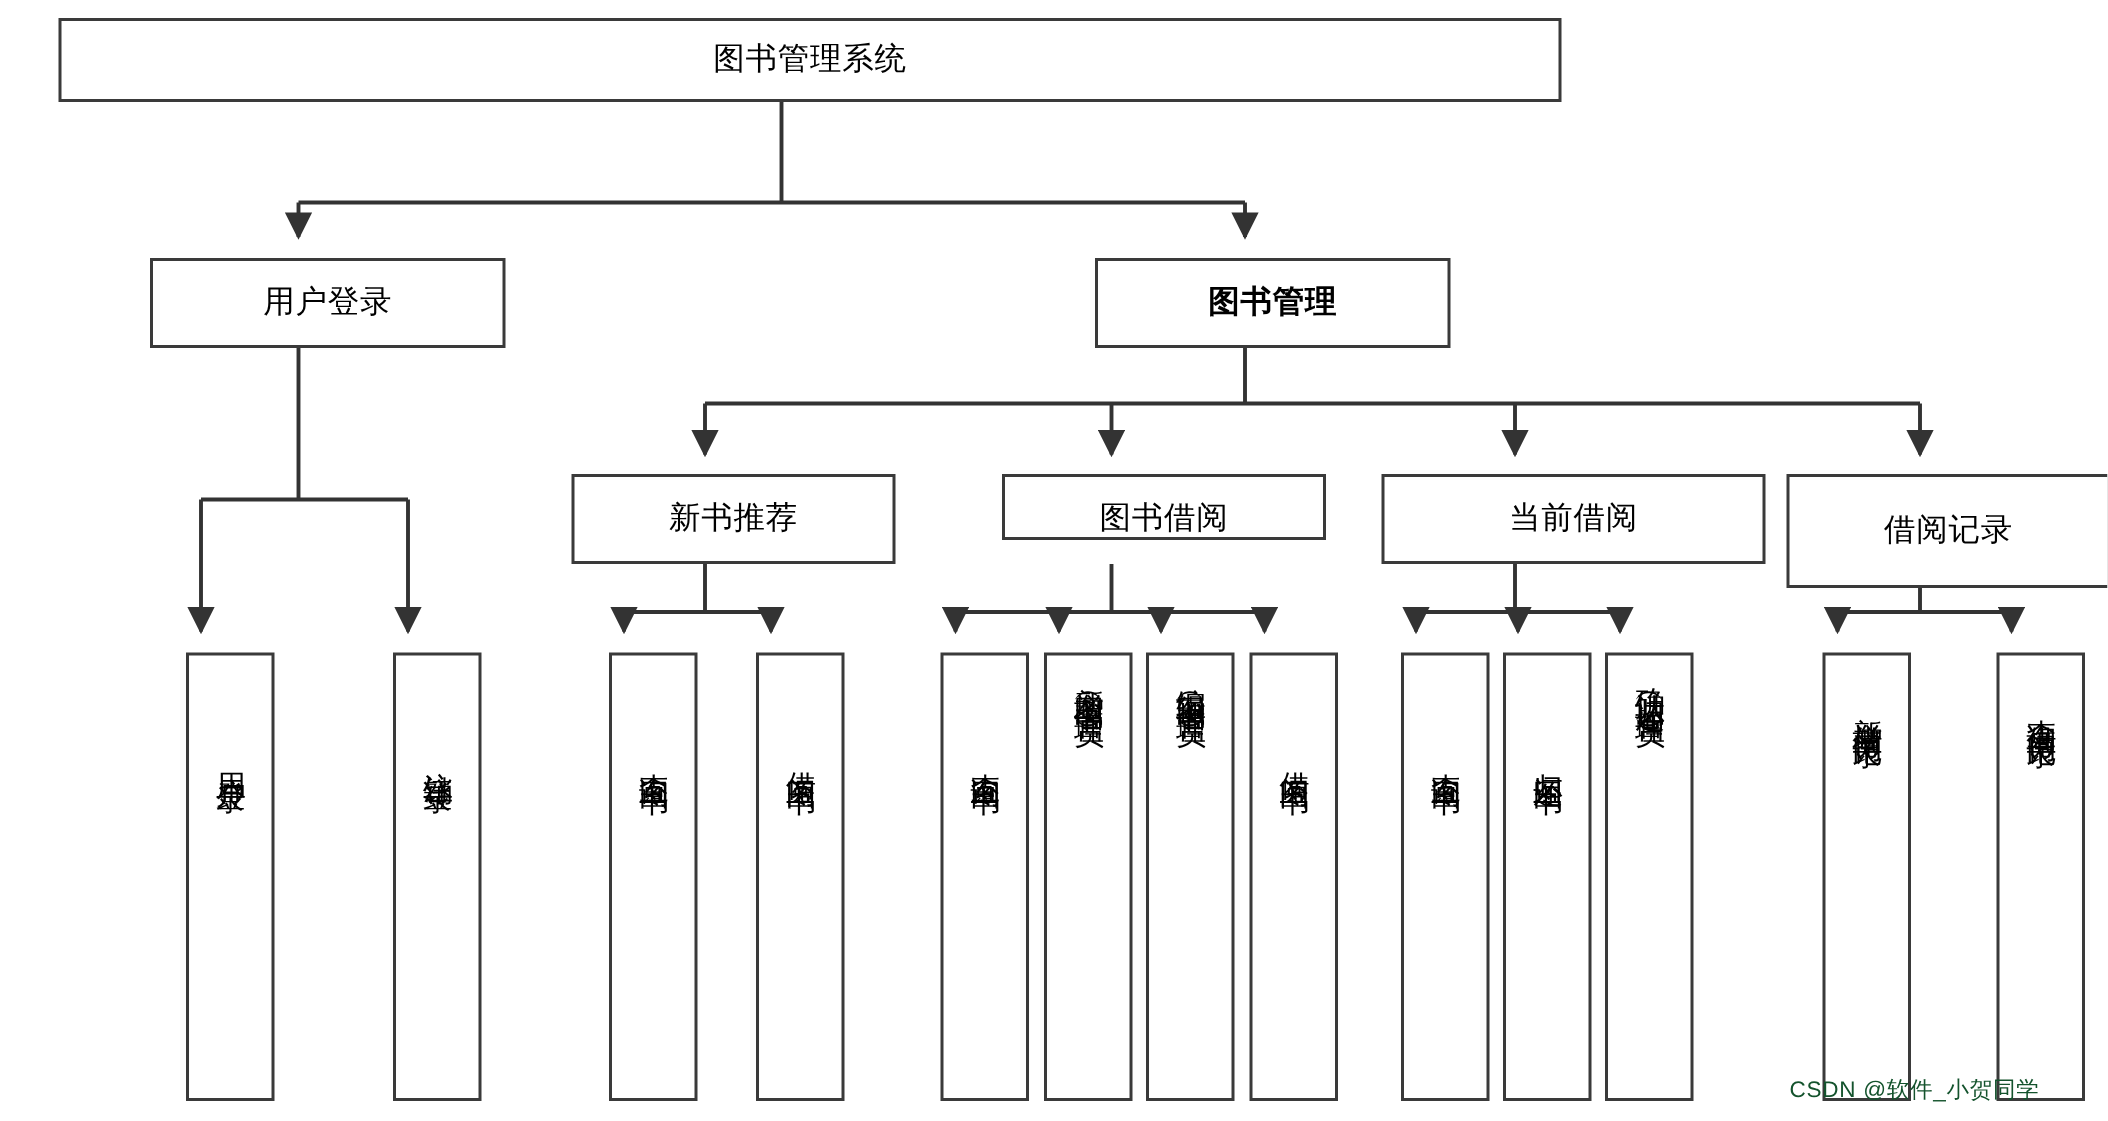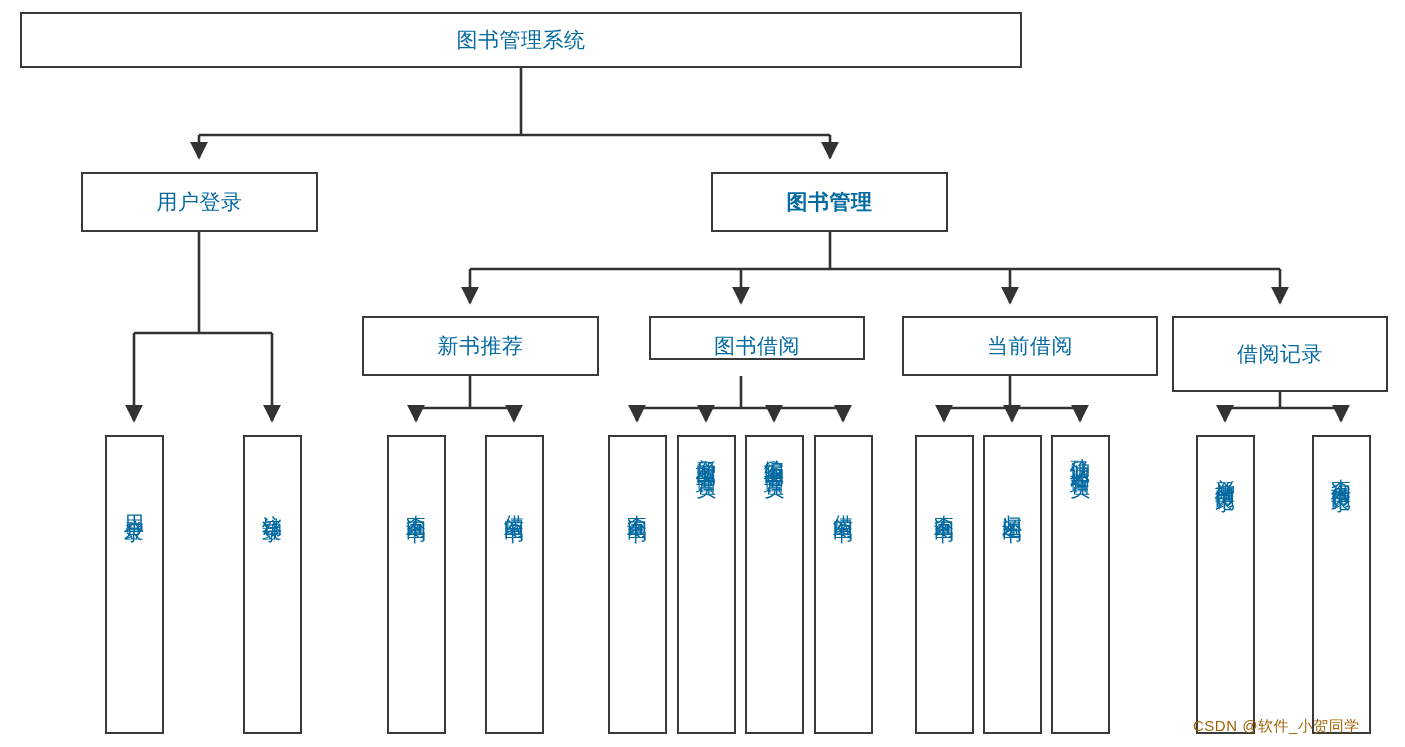--- a/index.html
+++ b/index.html
@@ -23,25 +23,26 @@
     top: 0;
     width: 1405px;
     height: 747px;
     pointer-events: none;
   }
   .node {
     position: absolute;
     box-sizing: border-box;
     border: 2.5px solid #3a3a3a;
     background: #ffffff;
-    color: #0369a1;
+    color: #000000;
     display: flex;
     align-items: center;
     justify-content: center;
     line-height: 1.15;
+    margin-left: 19px;
   }
   .node.horiz {
     font-size: 21px;
     letter-spacing: 0.5px;
   }
   .node.vert {
     align-items: flex-start;
     justify-content: center;
     padding-top: 6px;
   }
@@ -49,21 +50,21 @@
     writing-mode: vertical-rl;
     text-orientation: upright;
     font-size: 20px;
     letter-spacing: 3px;
     white-space: nowrap;
     line-height: 1;
   }
   .watermark {
     position: absolute;
     font-size: 15px;
-    color: #a16207;
+    color: #14532d;
     white-space: nowrap;
     letter-spacing: 0.5px;
   }
 </style>
 </head>
 <body>
 
 <div id="canvas">
 
   <svg class="edges" viewBox="0 0 1405 747" xmlns="http://www.w3.org/2000/svg">
@@ -120,21 +121,21 @@
     <span>图书管理系统</span>
   </div>
 
   <div class="node horiz" style="left:81px; top:172px; width:237px; height:60px;">
     <span>用户登录</span>
   </div>
   <div class="node horiz" style="left:711px; top:172px; width:237px; height:60px;font-weight:bold;">
     <span>图书管理</span>
   </div>
 
-  <div class="node horiz" style="left:362px; top:316px; width:237px; height:60px;">
+  <div class="node horiz" style="left:362px; top:316px; width:216px; height:60px;">
     <span>新书推荐</span>
   </div>
   <div class="node horiz" style="left:649px; top:316px; width:216px; height:44px;align-items:flex-end;">
     <span>图书借阅</span>
   </div>
   <div class="node horiz" style="left:902px; top:316px; width:256px; height:60px;">
     <span>当前借阅</span>
   </div>
   <div class="node horiz" style="left:1172px; top:316px; width:216px; height:76px;">
     <span>借阅记录</span>

